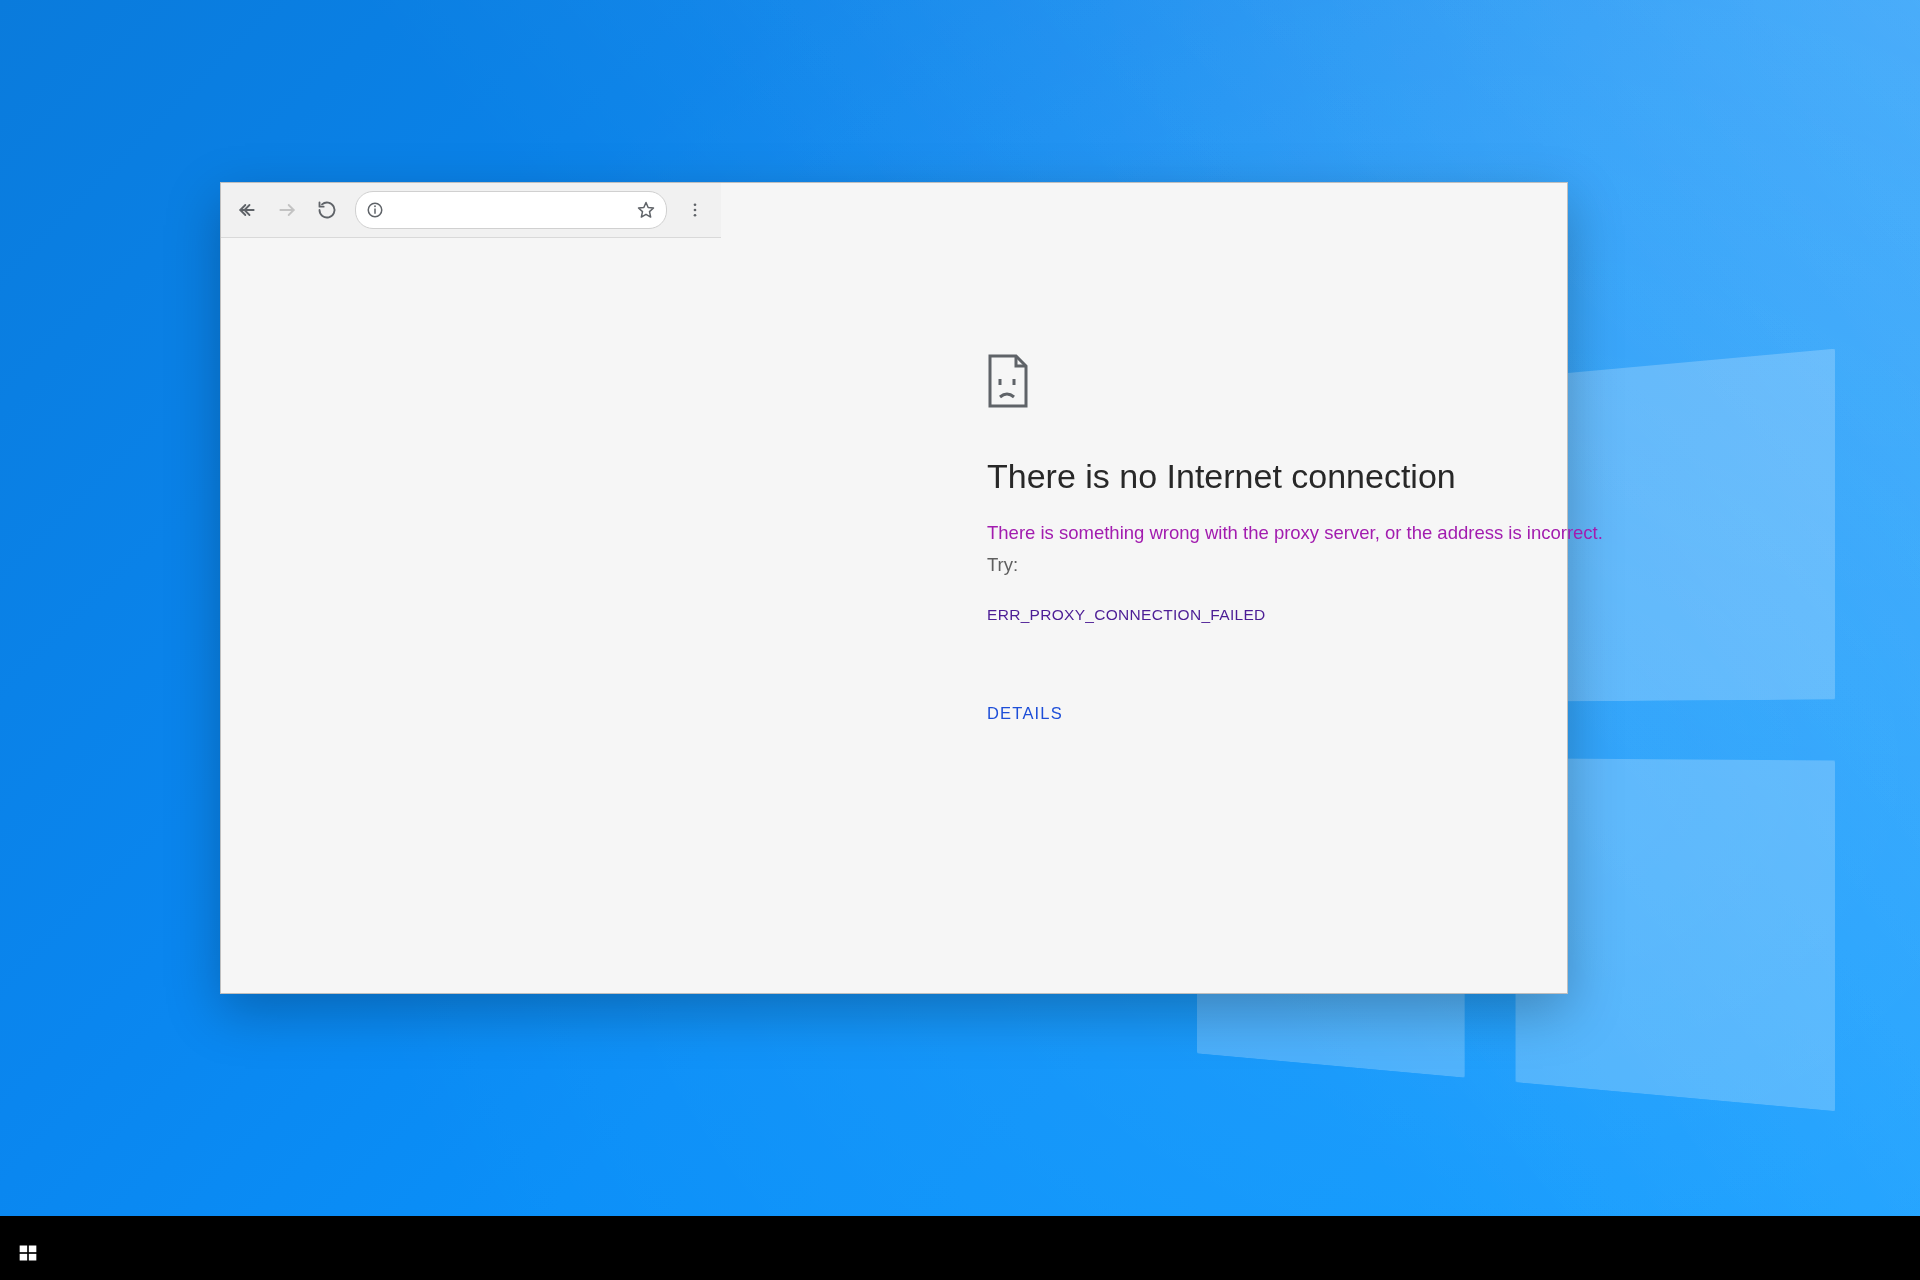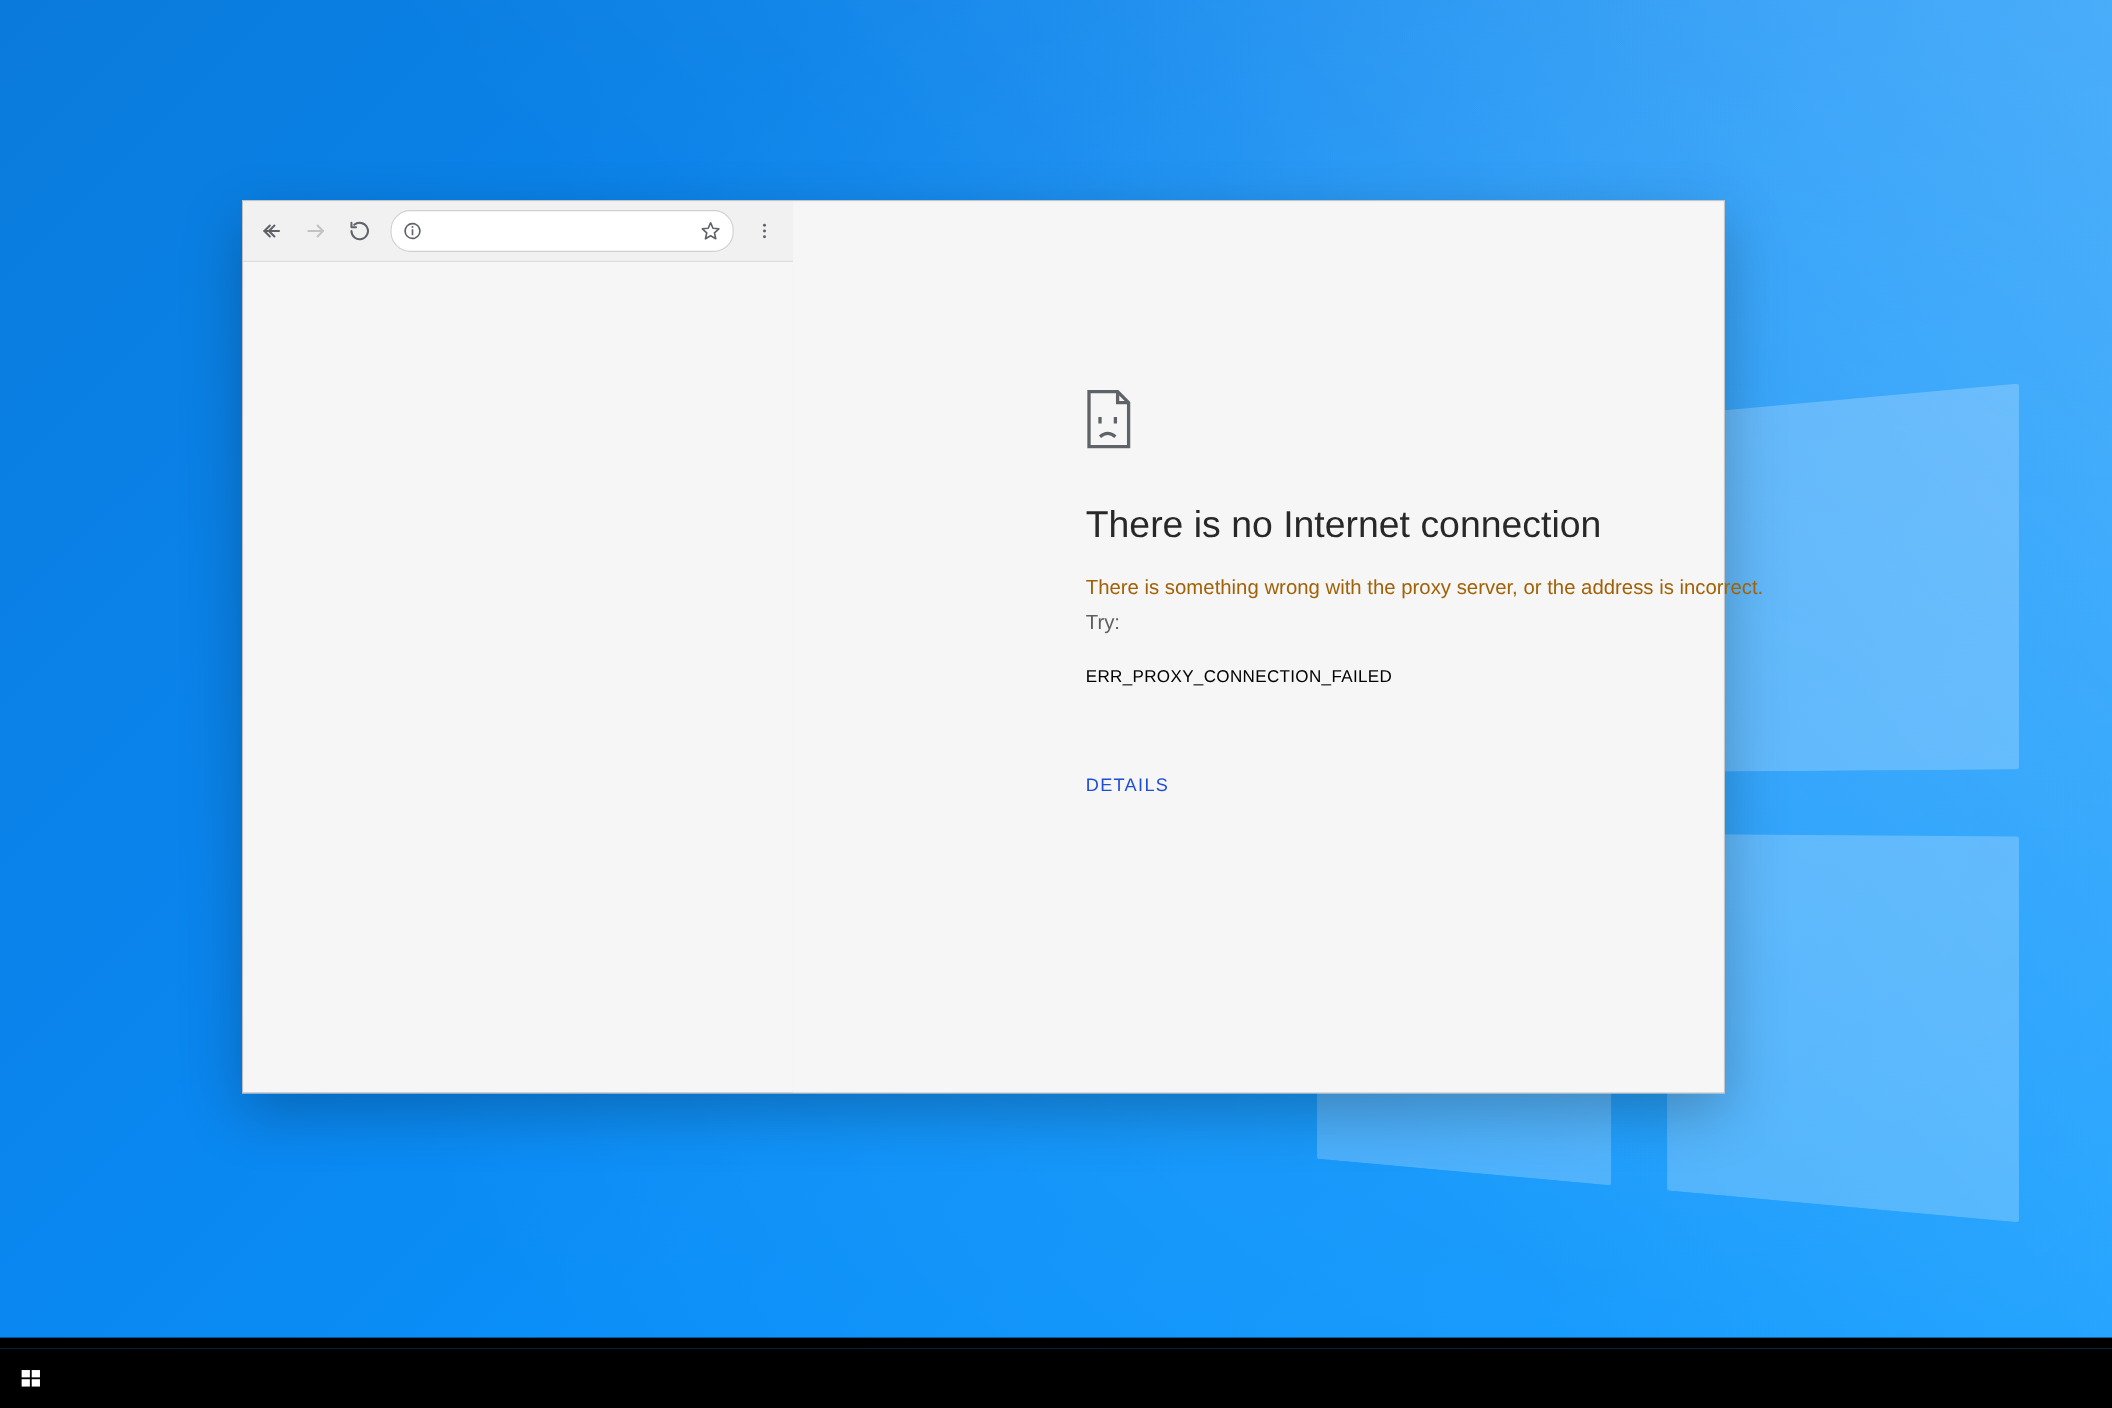--- a/index.html
+++ b/index.html
@@ -146,21 +146,21 @@
   .sad-icon { color:#5f6368; }
   .err-title {
     margin-top: 44px;
     font-size: 34px;
     font-weight: 400;
     color: #282828;
   }
   .err-sub {
     margin-top: 26px;
     font-size: 18.5px;
-    color: #a16207;
+    color: #a21caf;
   }
   .try {
     margin-top: 10px;
     font-size: 18.5px;
     color: #5f5f5f;
   }
   .try ul {
     margin: 6px 0 0 0;
     padding-left: 42px;
   }
@@ -169,21 +169,21 @@
     line-height: 1.75;
     color: #5f5f5f;
   }
   .try li a {
     color: #3b5bdb;
     text-decoration: none;
   }
   .err-code {
     margin-top: 30px;
     font-size: 15.5px;
-    color: #000000;
+    color: #4c1d95;
     letter-spacing: 0.3px;
   }
   .details-btn {
     margin-top: 80px;
     font-size: 16.5px;
     letter-spacing: 1.2px;
     color: #1d4ed8;
     display: inline-block;
   }
 

